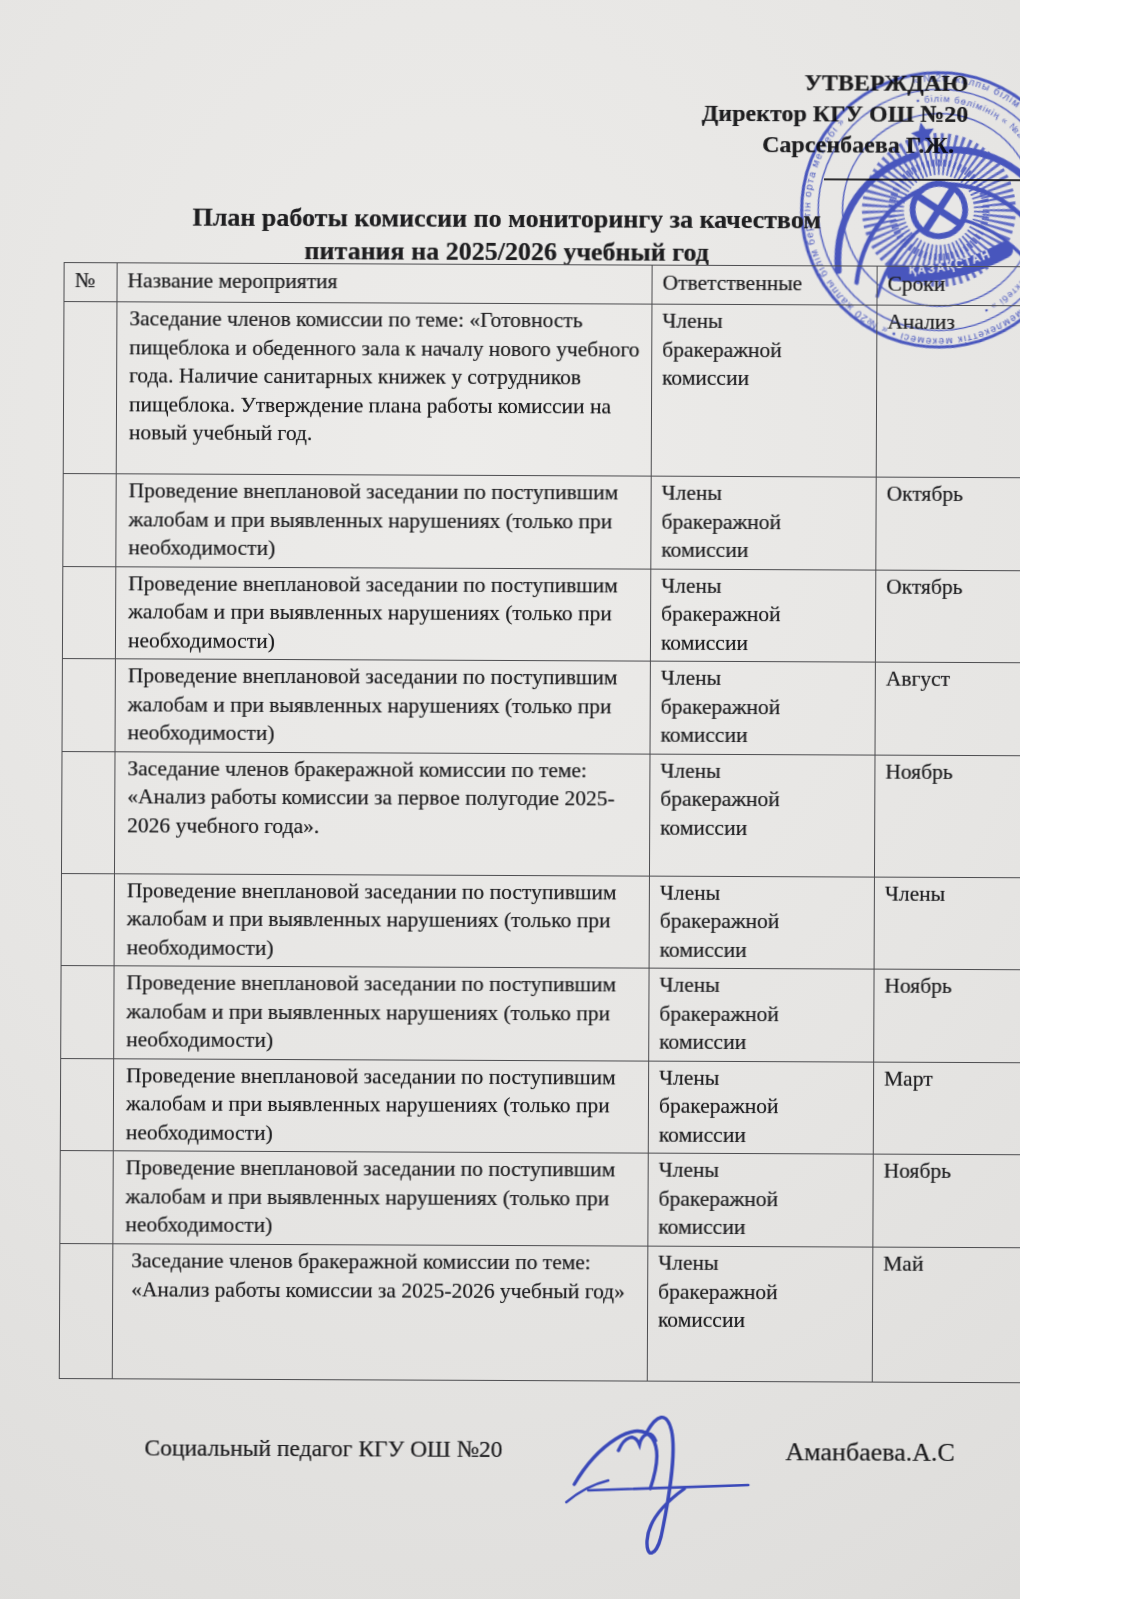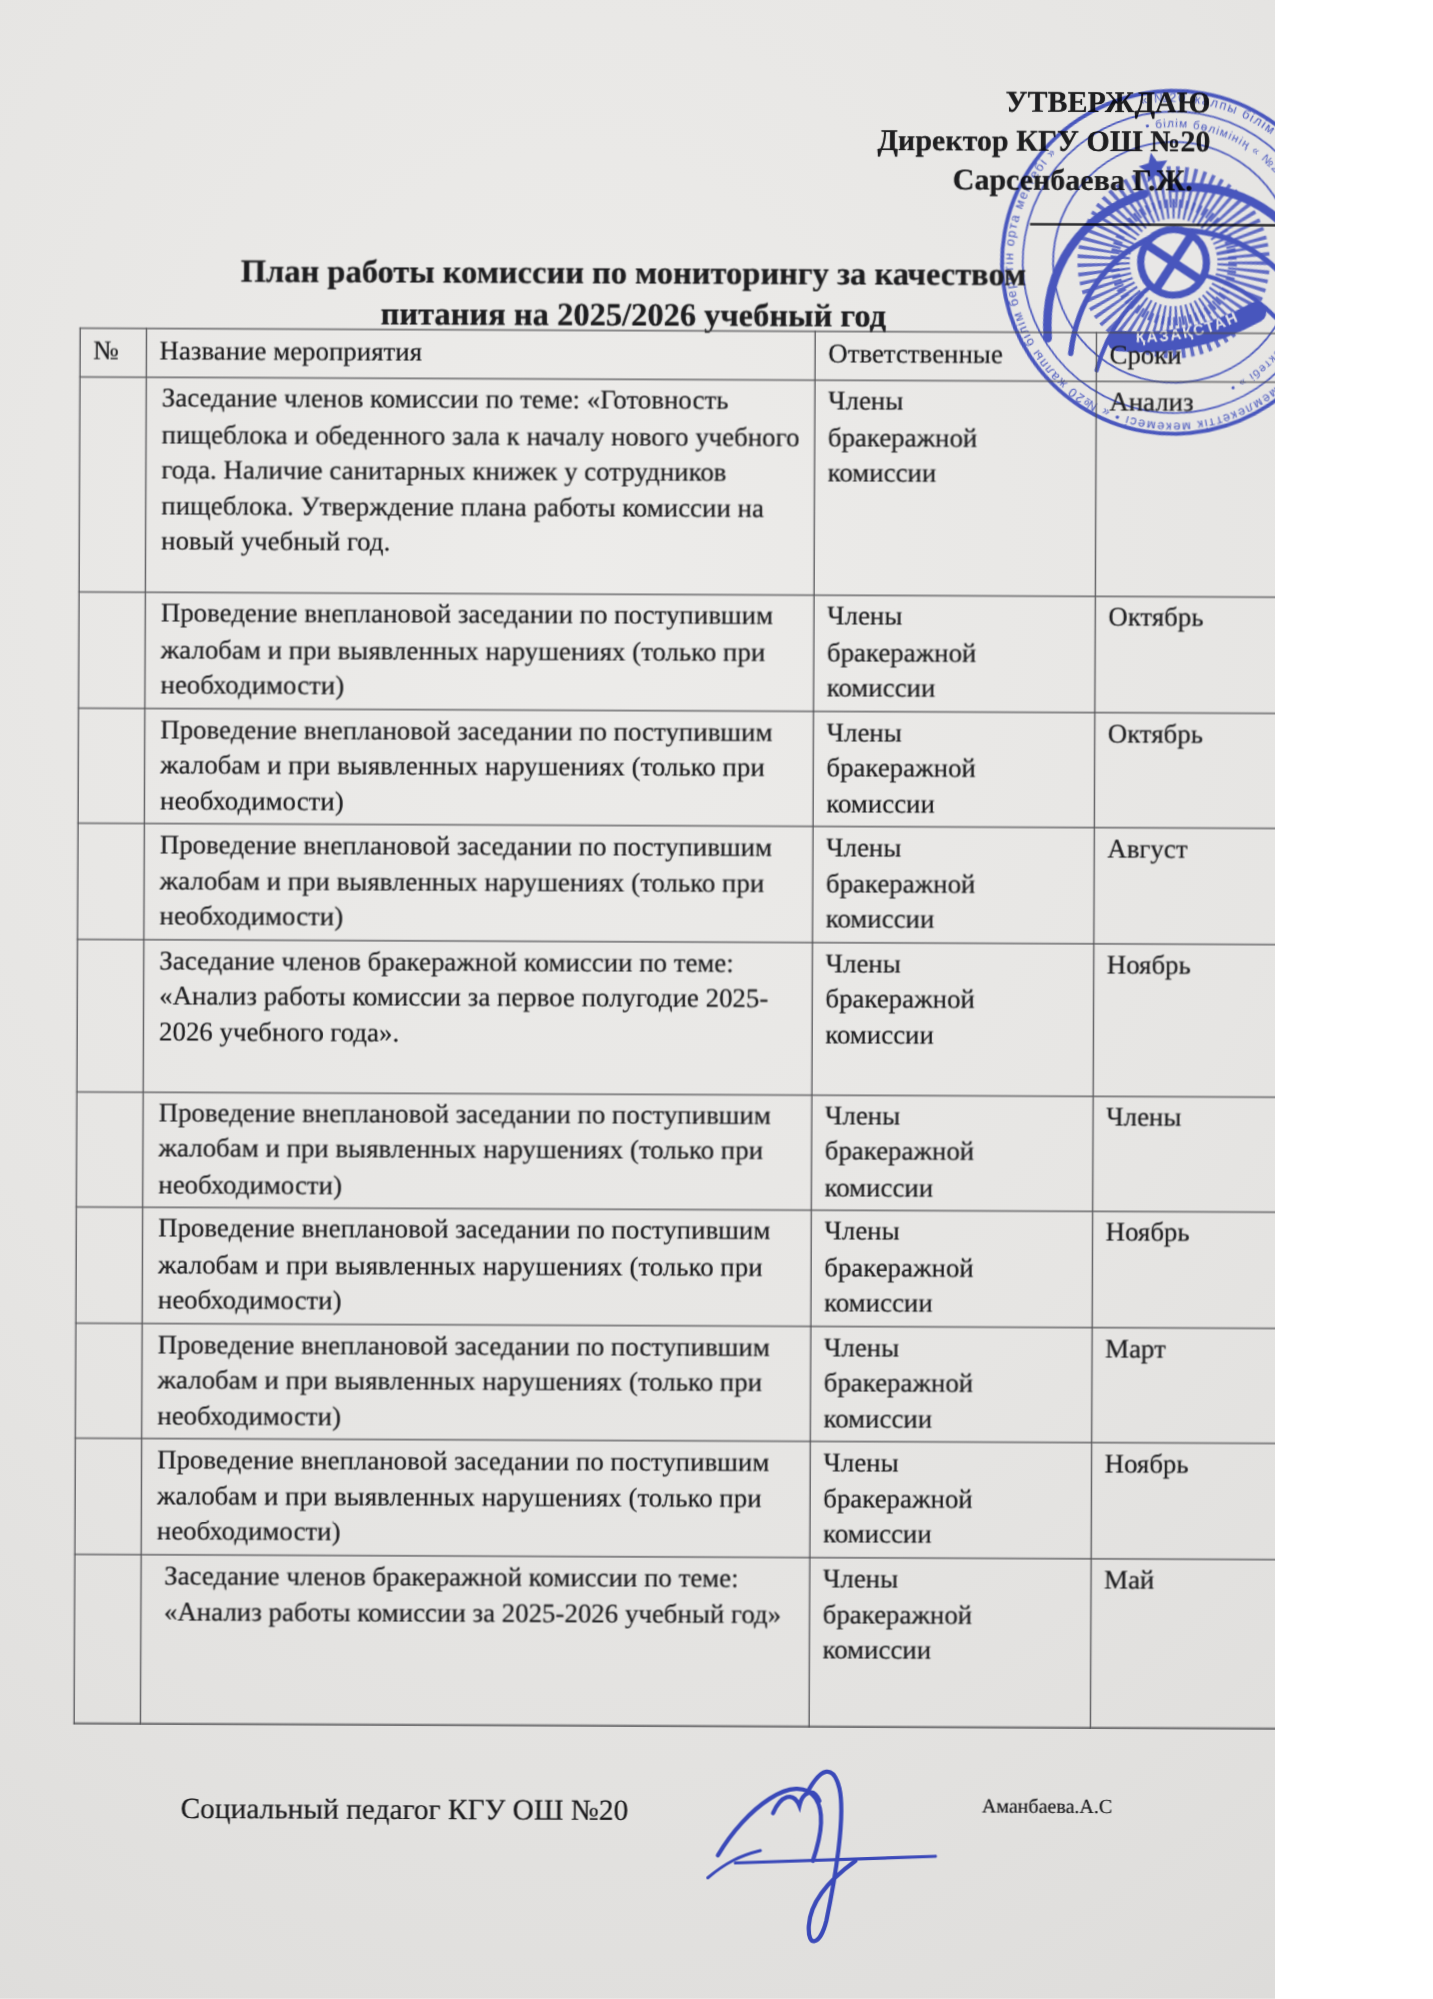--- a/index.html
+++ b/index.html
@@ -35,21 +35,21 @@
   .resp-inner { display:block; width:152px; }
   .name-cell { display:block; padding-left:2px; }
 
   
   .stamp { position:absolute; left:791px; top:62px; width:292px; height:292px;
            opacity:.88; mix-blend-mode:multiply; transform:rotate(-12deg); }
   .stamp * { font-family:"Liberation Sans","DejaVu Sans",sans-serif; }
 
   
   .footer-left  { position:absolute; top:1436px; left:148px;  font-size:23.5px; }
-  .footer-right { position:absolute; top:1436px; left:789px; font-size:16px; }
+  .footer-right { position:absolute; top:1436px; left:789px; font-size:26px; }
   .signature { position:absolute; left:566px; top:1384px; width:210px; height:182px; }
 </style>
 </head>
 <body>
 
 <div class="sheet">
   <div class="content">
 
     <div class="approval txt">
       <div>УТВЕРЖДАЮ</div>

